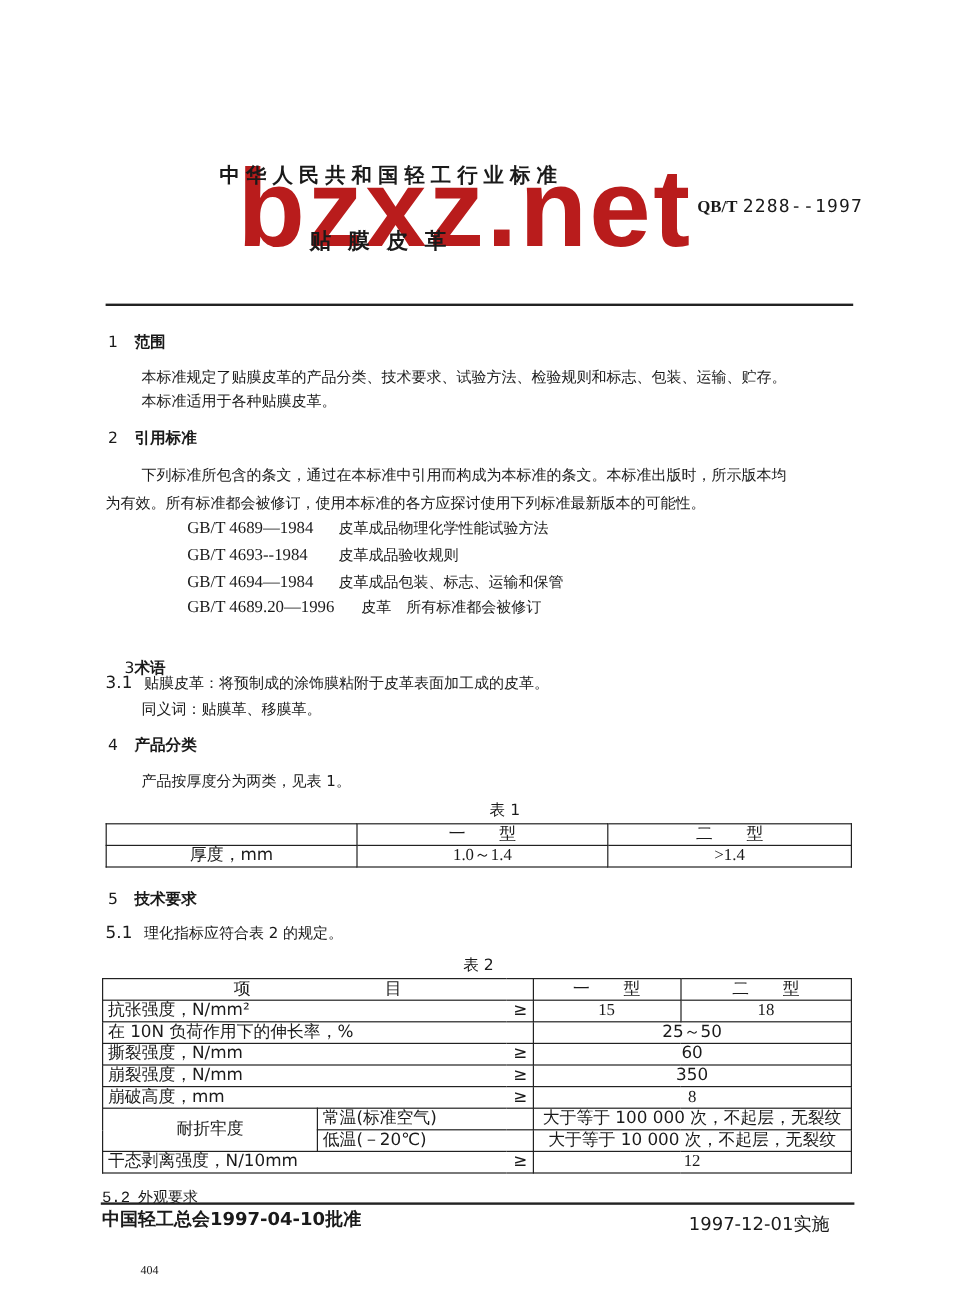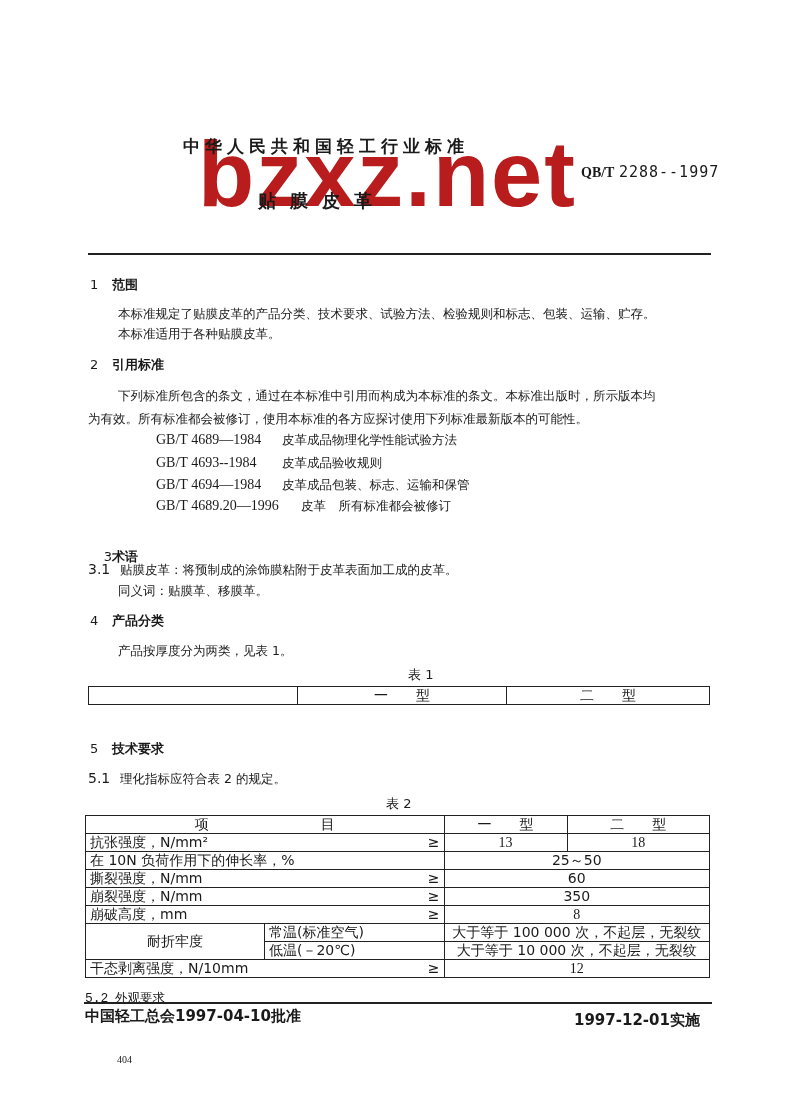--- a/index.html
+++ b/index.html
@@ -18,21 +18,21 @@
     .h .n { display: inline-block; width: 22px; font-weight: normal; font-family: "DejaVu Sans", sans-serif; }
     .p { font-size: 12.5px; }
     .ref .code { display: inline-block; font-family: "Liberation Serif", serif; font-size: 14px; margin-left: 40px; }
     .cap { font-size: 13px; }
     table.t { position: absolute; border-collapse: collapse; font-size: 14px; }
     table.t td { border: 1px solid #222; padding: 0 4px; height: 17px; line-height: 17px; }
     .c { text-align: center; }
     .ge { text-align: right; width: 14px; }
     .ser { font-family: "Liberation Serif", serif; }
     .footer-left { left: 85px; top: 1007px; font-size: 15px; font-weight: bold; }
-    .footer-right { left: 574px; top: 1011px; font-size: 15px; font-weight: bold; }
+    .footer-right { left: 574px; top: 1011px; font-size: 15px; font-weight: normal; }
     .page-no { left: 117px; top: 1054px; font-size: 10px; font-family: "Liberation Serif", serif; }
   </style>
 </head>
 <body>
 
 <div class="abs watermark">bzxz.net</div>
 
 <div class="abs org-title">中华人民共和国轻工行业标准</div>
 <div class="abs std-code">
   <span class="qb">QB/T</span>
@@ -81,20 +81,25 @@
 <div class="abs p" style="left:118px; top:643px;">产品按厚度分为两类，见表 1。</div>
 
 <div class="abs cap" style="left:408px; top:666px;">表 1</div>
 <table class="t" style="left:88px; top:686px; width:622px;">
   <tbody>
       <tr>
     <td class="c" style="width:200px;"></td>
     <td class="c" style="width:200px;">一　　型</td>
     <td class="c">二　　型</td>
   </tr>
+  <tr>
+    <td class="c">厚度，mm</td>
+    <td class="c ser">1.0～1.4</td>
+    <td class="c ser">&gt;1.4</td>
+  </tr>
 </tbody>
   </table>
 
 <div class="abs h" style="left:90px; top:740px;">
   <span class="n">5</span><span>技术要求</span>
 </div>
 <div class="abs p" style="left:88px; top:770px;">
   <span style="display:inline-block; width:32px; font-size:14px;">5.1</span><span>理化指标应符合表 2 的规定。</span>
 </div>
 
@@ -109,21 +114,21 @@
   </colgroup>
   <tbody>
       <tr>
     <td class="c" colspan="3">项　　　　　　　　目</td>
     <td class="c">一　　型</td>
     <td class="c">二　　型</td>
   </tr>
   <tr>
     <td colspan="2" style="border-right:none;">抗张强度，N/mm²</td>
     <td class="ge" style="border-left:none;">≥</td>
-    <td class="c ser">13</td>
+    <td class="c ser">15</td>
     <td class="c ser">18</td>
   </tr>
   <tr>
     <td colspan="2" style="border-right:none;">在 10N 负荷作用下的伸长率，%</td>
     <td class="ge" style="border-left:none;"></td>
     <td class="c" colspan="2">25～50</td>
   </tr>
   <tr>
     <td colspan="2" style="border-right:none;">撕裂强度，N/mm</td>
     <td class="ge" style="border-left:none;">≥</td>

